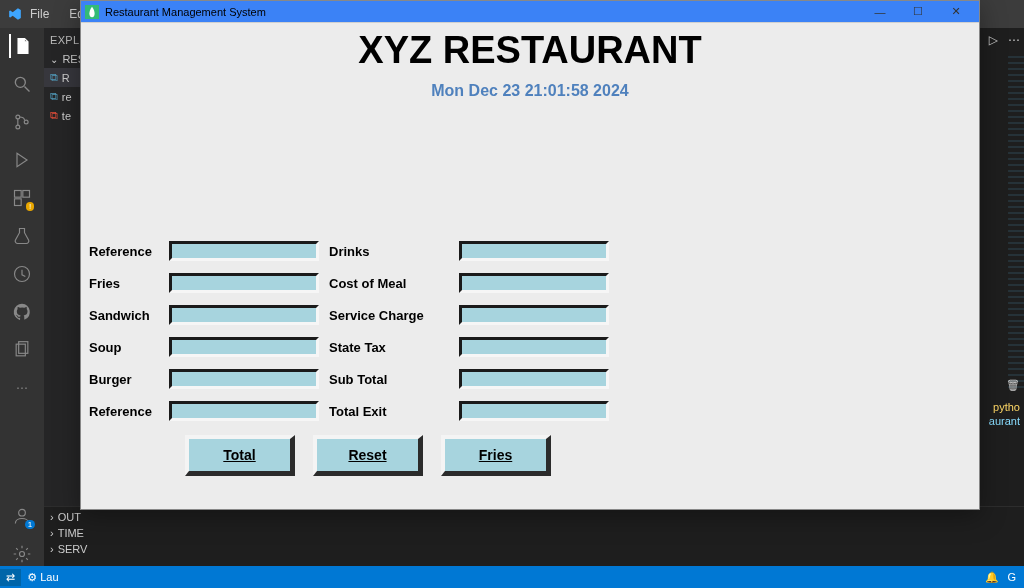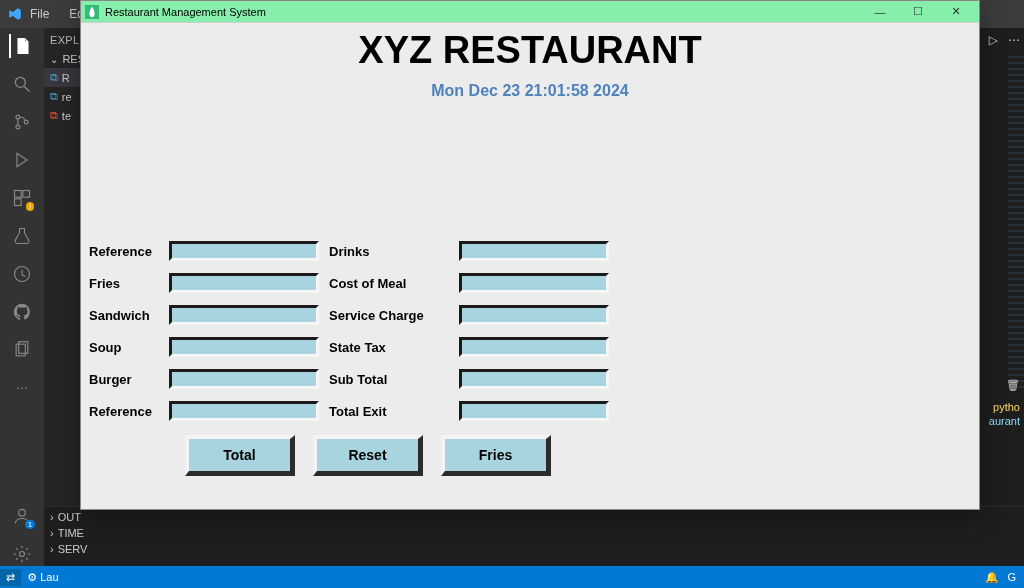--- a/index.html
+++ b/index.html
@@ -31,21 +31,21 @@
   .mini-map { position:absolute; right:0; top:56px; width:16px; bottom:200px; background: repeating-linear-gradient(#263238 0 2px, #1e1e1e 2px 6px);}
   .term-right { position:absolute; right:4px; bottom:160px; width:40px; color:#ccc; font-size:11px; text-align:right; line-height:14px;}
   .term-right .y { color:#ffd866; }
   .term-right .c { color:#89ddff; }
 
   .statusbar { position: absolute; left: 0; right: 0; bottom: 0; height: 22px; background: #0078d4; color: #fff; font-size: 11px; display: flex; align-items: center; padding: 0 8px; }
   .statusbar .rs { margin-left: auto; display:flex; gap:8px; align-items:center;}
 
   
   .tk-window { position: absolute; left: 80px; top: 0; width: 900px; height: 510px; background: #ececec; border: 1px solid #888; box-shadow: 0 6px 24px rgba(0,0,0,.35); color: #000; }
-  .tk-titlebar { height: 22px; background: #86efac; border-bottom: 1px solid #d0d0d0; display: flex; align-items: center; font-size: 11px; padding: 0 4px; }
+  .tk-titlebar { height: 22px; background: #3b82f6; border-bottom: 1px solid #d0d0d0; display: flex; align-items: center; font-size: 11px; padding: 0 4px; }
   .tk-titlebar .tk-ico { width: 14px; height: 14px; margin-right: 6px; }
   .tk-titlebar .tbspacer { flex: 1; }
   .tk-wc { width: 38px; height: 100%; display:flex; align-items:center; justify-content:center; color:#333; }
   .tk-body { padding: 0; text-align: center; }
   .tk-title { font-family: "Arial Black", Arial, sans-serif; font-weight: 900; font-size: 38px; margin-top: 6px; color:#000;}
   .tk-date { font-family: Arial, sans-serif; font-weight: 700; font-size: 16px; color: #4f81bd; margin-top: 10px; }
 
   .form-area { position: absolute; left: 0; right: 0; top: 240px; padding: 0 8px; }
   .cols { display: grid; grid-template-columns: 70px 150px 120px 150px; column-gap: 10px; row-gap: 12px; justify-content: start; align-items: center; margin-left: 0; }
   .lbl { font-family: Arial, sans-serif; font-weight: 700; font-size: 13px; text-align: left; padding-right: 4px; color:#000;}
@@ -56,20 +56,21 @@
     font: 12px Arial; padding: 1px 3px;
   }
   .btn-row { display:flex; gap: 18px; margin-top: 14px; margin-left: 96px; }
   .tk-button {
     font-family: Arial, sans-serif; font-weight: 700; font-size: 14px;
     background: #a7d4de; color:#000;
     padding: 8px 0; width: 110px; text-align:center;
     border-top: 4px solid #f4f4f4; border-left: 4px solid #f4f4f4;
     border-bottom: 5px solid #2b2b2b; border-right: 5px solid #2b2b2b;
     cursor: pointer;
+    text-decoration: underline;
   }
 </style>
 </head>
 <body>
 
 <div class="vsc-titlebar">
   <svg class="logo" viewBox="0 0 24 24">
       <path fill="#3ea6ff" d="M17 2l5 3v14l-5 3-9-7-4 3-2-1V7l2-1 4 3 9-7z"></path>
     </svg>
   <div class="menu">

